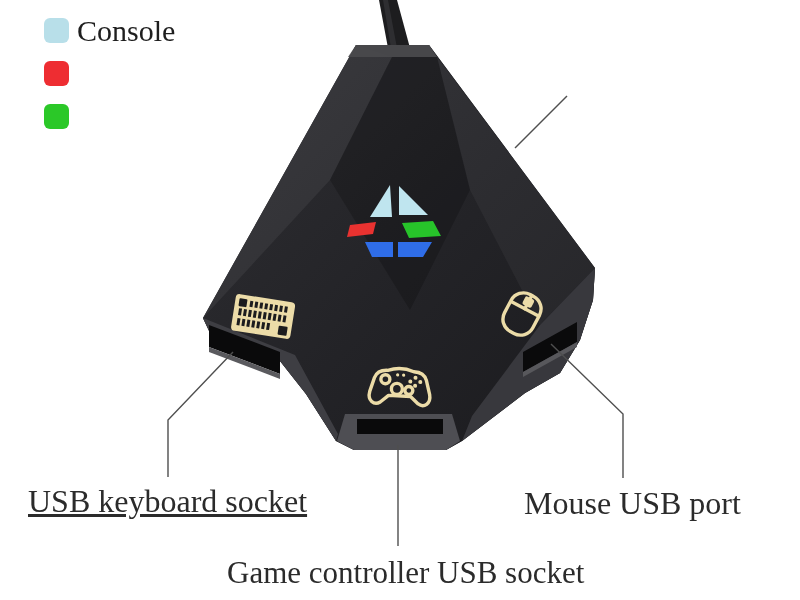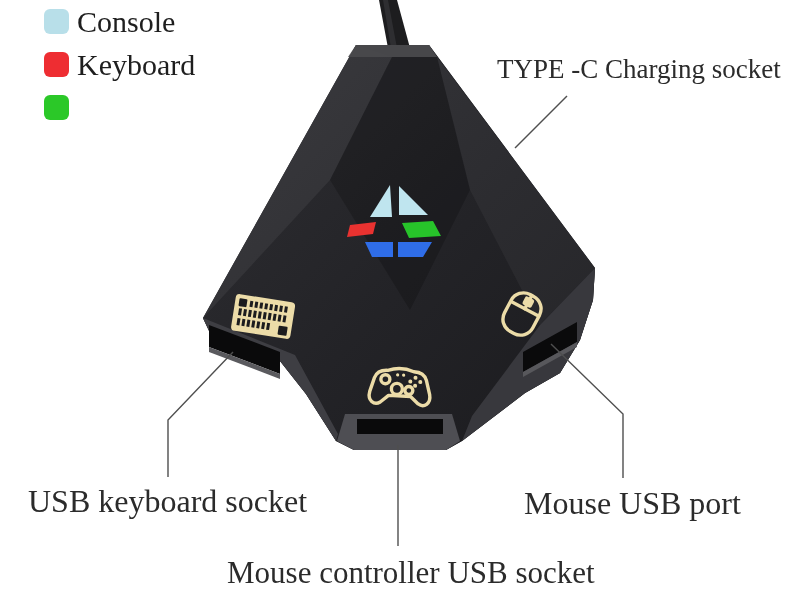--- a/index.html
+++ b/index.html
@@ -1,27 +1,27 @@
 <!DOCTYPE html>
 <html><head>
 <meta charset="utf-8">
 <style>
   html,body{margin:0;padding:0;background:#ffffff;}
   .stage{
     position:relative;width:800px;height:600px;background:#ffffff;overflow:hidden;
     font-family:"Liberation Serif","DejaVu Serif",serif;color:#2b2b2b;
   }
   .art{position:absolute;left:0;top:0;}
-  .legend{position:absolute;left:44px;top:0;}
+  .legend{position:absolute;left:44px;top:9px;}
   .legend-row{display:flex;align-items:center;height:43px;}
   .swatch{width:25px;height:25px;border-radius:6px;margin-right:8px;flex:0 0 auto;}
   .legend-label{font-size:30px;line-height:1;color:#1e1e1e;}
   .callout{position:absolute;font-size:31px;line-height:1.1;color:#2b2b2b;white-space:nowrap;}
   .callout.typec{left:497px;top:55px;font-size:27px;}
-  .callout.kb{left:28px;top:484px;font-size:32px;}
+  .callout.kb{left:28px;top:484px;font-size:32px;text-decoration:underline;}
   .callout.gc{left:227px;top:556px;}
   .callout.ms{left:524px;top:486px;font-size:32px;}
 </style>
 </head>
 <body>
 
 <div class="stage">
 
   <svg class="art" width="800" height="600" viewBox="0 0 800 600">
     <defs>
@@ -136,25 +136,23 @@
     </g>
   </svg>
 
   <div class="legend">
     <div class="legend-row">
       <div class="swatch" style="background: rgb(184, 223, 233);"></div>
       <span class="legend-label">Console</span>
     </div>
     <div class="legend-row">
       <div class="swatch" style="background: rgb(238, 45, 50);"></div>
-      <span class="legend-label">Keyboard</span>
     </div>
     <div class="legend-row">
       <div class="swatch" style="background: rgb(43, 200, 40);"></div>
     </div>
   </div>
 
-  <div class="callout typec">TYPE -C Charging socket</div>
   <div class="callout kb">USB keyboard socket</div>
-  <div class="callout gc">Mouse controller USB socket</div>
+  <div class="callout gc">Game controller USB socket</div>
   <div class="callout ms">Mouse USB port</div>
 
 </div>
 
 </body></html>

